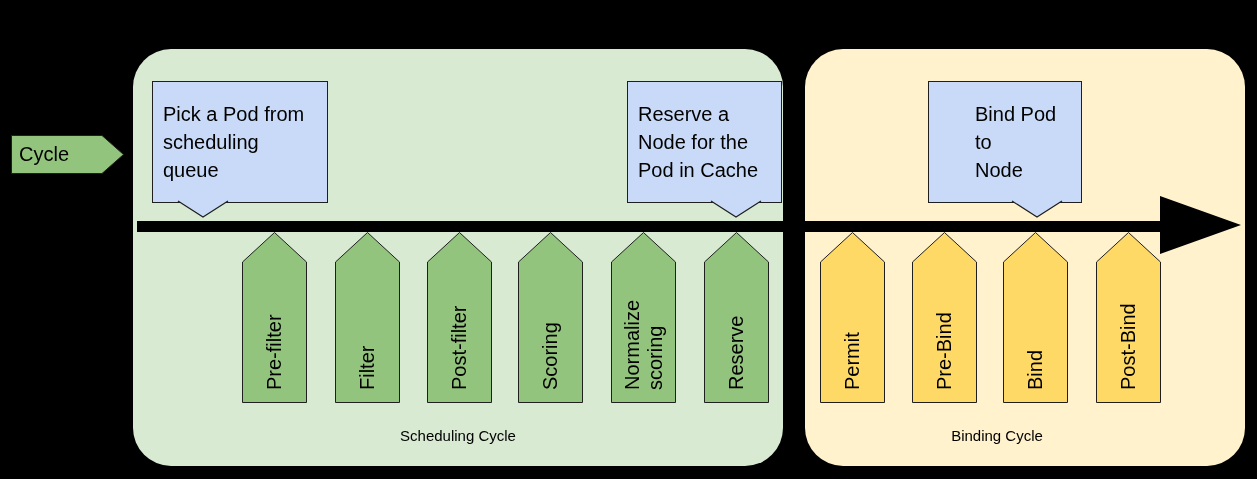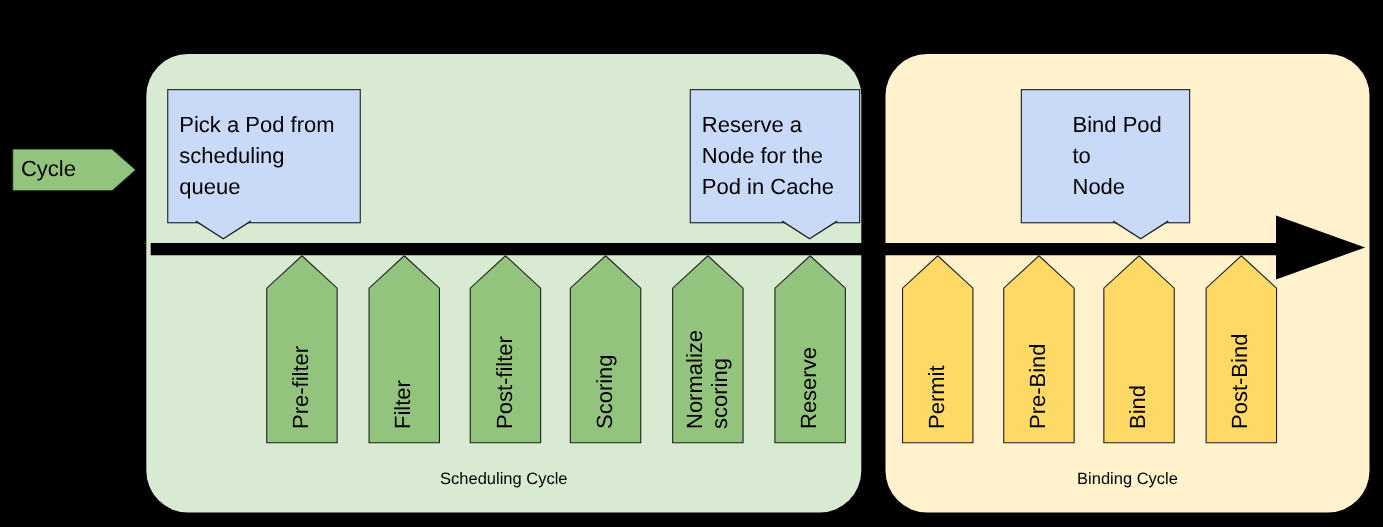--- a/index.html
+++ b/index.html
@@ -5,21 +5,21 @@
   html,body{margin:0;padding:0;background:#000;}
   #stage{
     position:relative;width:1257px;height:479px;background:#000;overflow:hidden;
     font-family:"Liberation Sans","DejaVu Sans",sans-serif;color:#000;
   }
   .panel{position:absolute;top:49px;height:417px;border-radius:38px;}
   .panel.green{left:133px;width:650px;background:#d9ead3;}
   .panel.yellow{left:805px;width:440px;background:#fff2cc;}
   .cycle-title{position:absolute;top:421px;font-size:15px;line-height:30px;text-align:center;}
   .cycle-title.sched{left:133px;width:650px;}
-  .cycle-title.bind{left:805px;width:440px;}
+  .cycle-title.bind{left:777px;width:440px;}
   #timeline{position:absolute;left:0;top:0;width:1257px;height:479px;pointer-events:none;}
   .callout{
     position:absolute;top:81px;height:122px;box-sizing:border-box;
     background:#c9daf8;border:1px solid #1f1f1f;
     font-size:20px;line-height:28px;white-space:pre-line;
     padding:18px 6px 0 10px;
   }
   .c1{left:152px;width:176px;}
   .c2{left:627px;width:155px;}
   .c3{left:928px;width:154px;padding-left:46px;}

